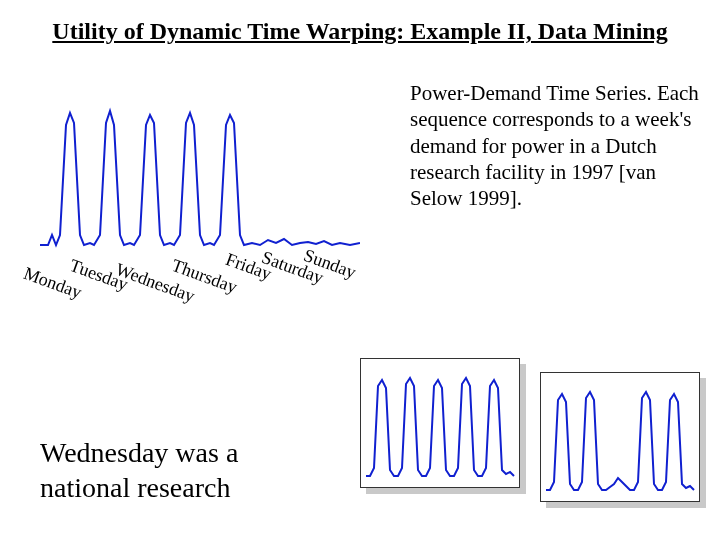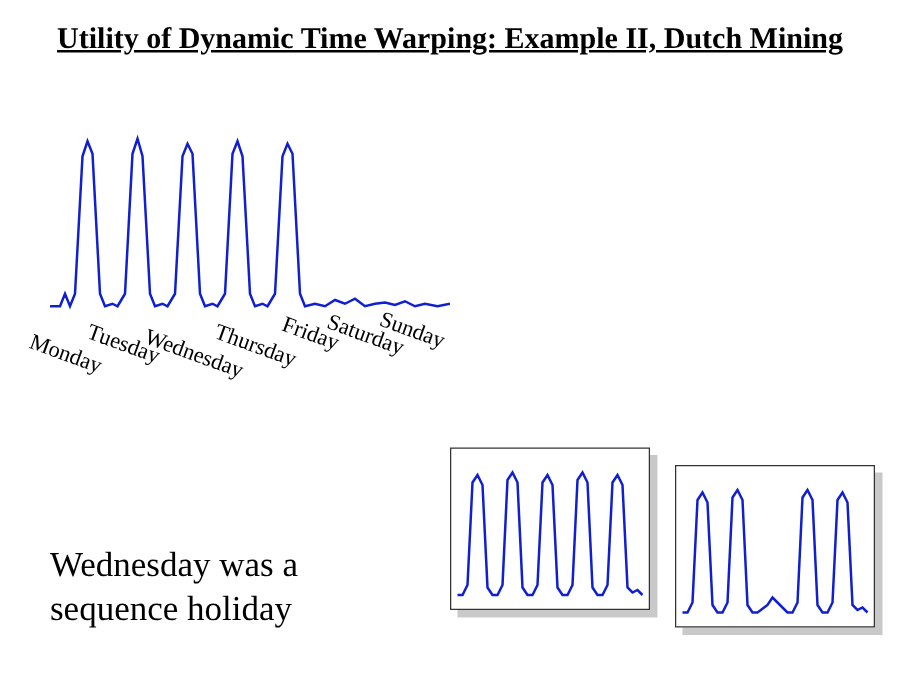--- a/index.html
+++ b/index.html
@@ -102,22 +102,23 @@
     width: 100%;
     height: 100%;
     display: block;
   }
 </style>
 </head>
 <body>
 
 <div class="slide">
 
-  <div class="title">Utility of Dynamic Time Warping: Example II, Dutch Mining</div>
+  <div class="title">Utility of Dynamic Time Warping: Example II, Data Mining</div>
 
+  <div class="caption-right">Power-Demand Time Series. Each sequence corresponds to a week's demand for power in a Dutch research facility in 1997 [van Selow 1999].</div>
 
   <div class="chart-left">
     <svg viewBox="0 0 320 160" preserveAspectRatio="none">
       <path d="
         M 0 150
         L 8 150 L 12 140 L 16 150
         L 20 140 L 26 30  L 30 18  L 34 28  L 40 140 L 44 150
         L 50 148 L 54 150
         L 60 140 L 66 28  L 70 16  L 74 30  L 80 140 L 84 150
         L 90 148 L 94 150
@@ -139,21 +140,21 @@
     <span class="day" style="left:46px;  top:10px;">Tuesday</span>
     <span class="day" style="left:92px;  top:14px;">Wednesday</span>
     <span class="day" style="left:148px; top:10px;">Thursday</span>
     <span class="day" style="left:202px; top:4px;">Friday</span>
     <span class="day" style="left:238px; top:2px;">Saturday</span>
     <span class="day" style="left:280px; top:0px;">Sunday</span>
   </div>
 
   <div class="footnote">
     <span>Wednesday was a</span><br>
-    <span>sequence holiday</span>
+    <span>national research</span>
   </div>
 
   <div class="charts-right">
 
     <div class="mini-frame" style="left:0px; top:28px;">
       <div class="shadow"></div>
       <div class="panel"></div>
       <svg viewBox="0 0 160 130" preserveAspectRatio="none">
         <path d="
           M 6 118

